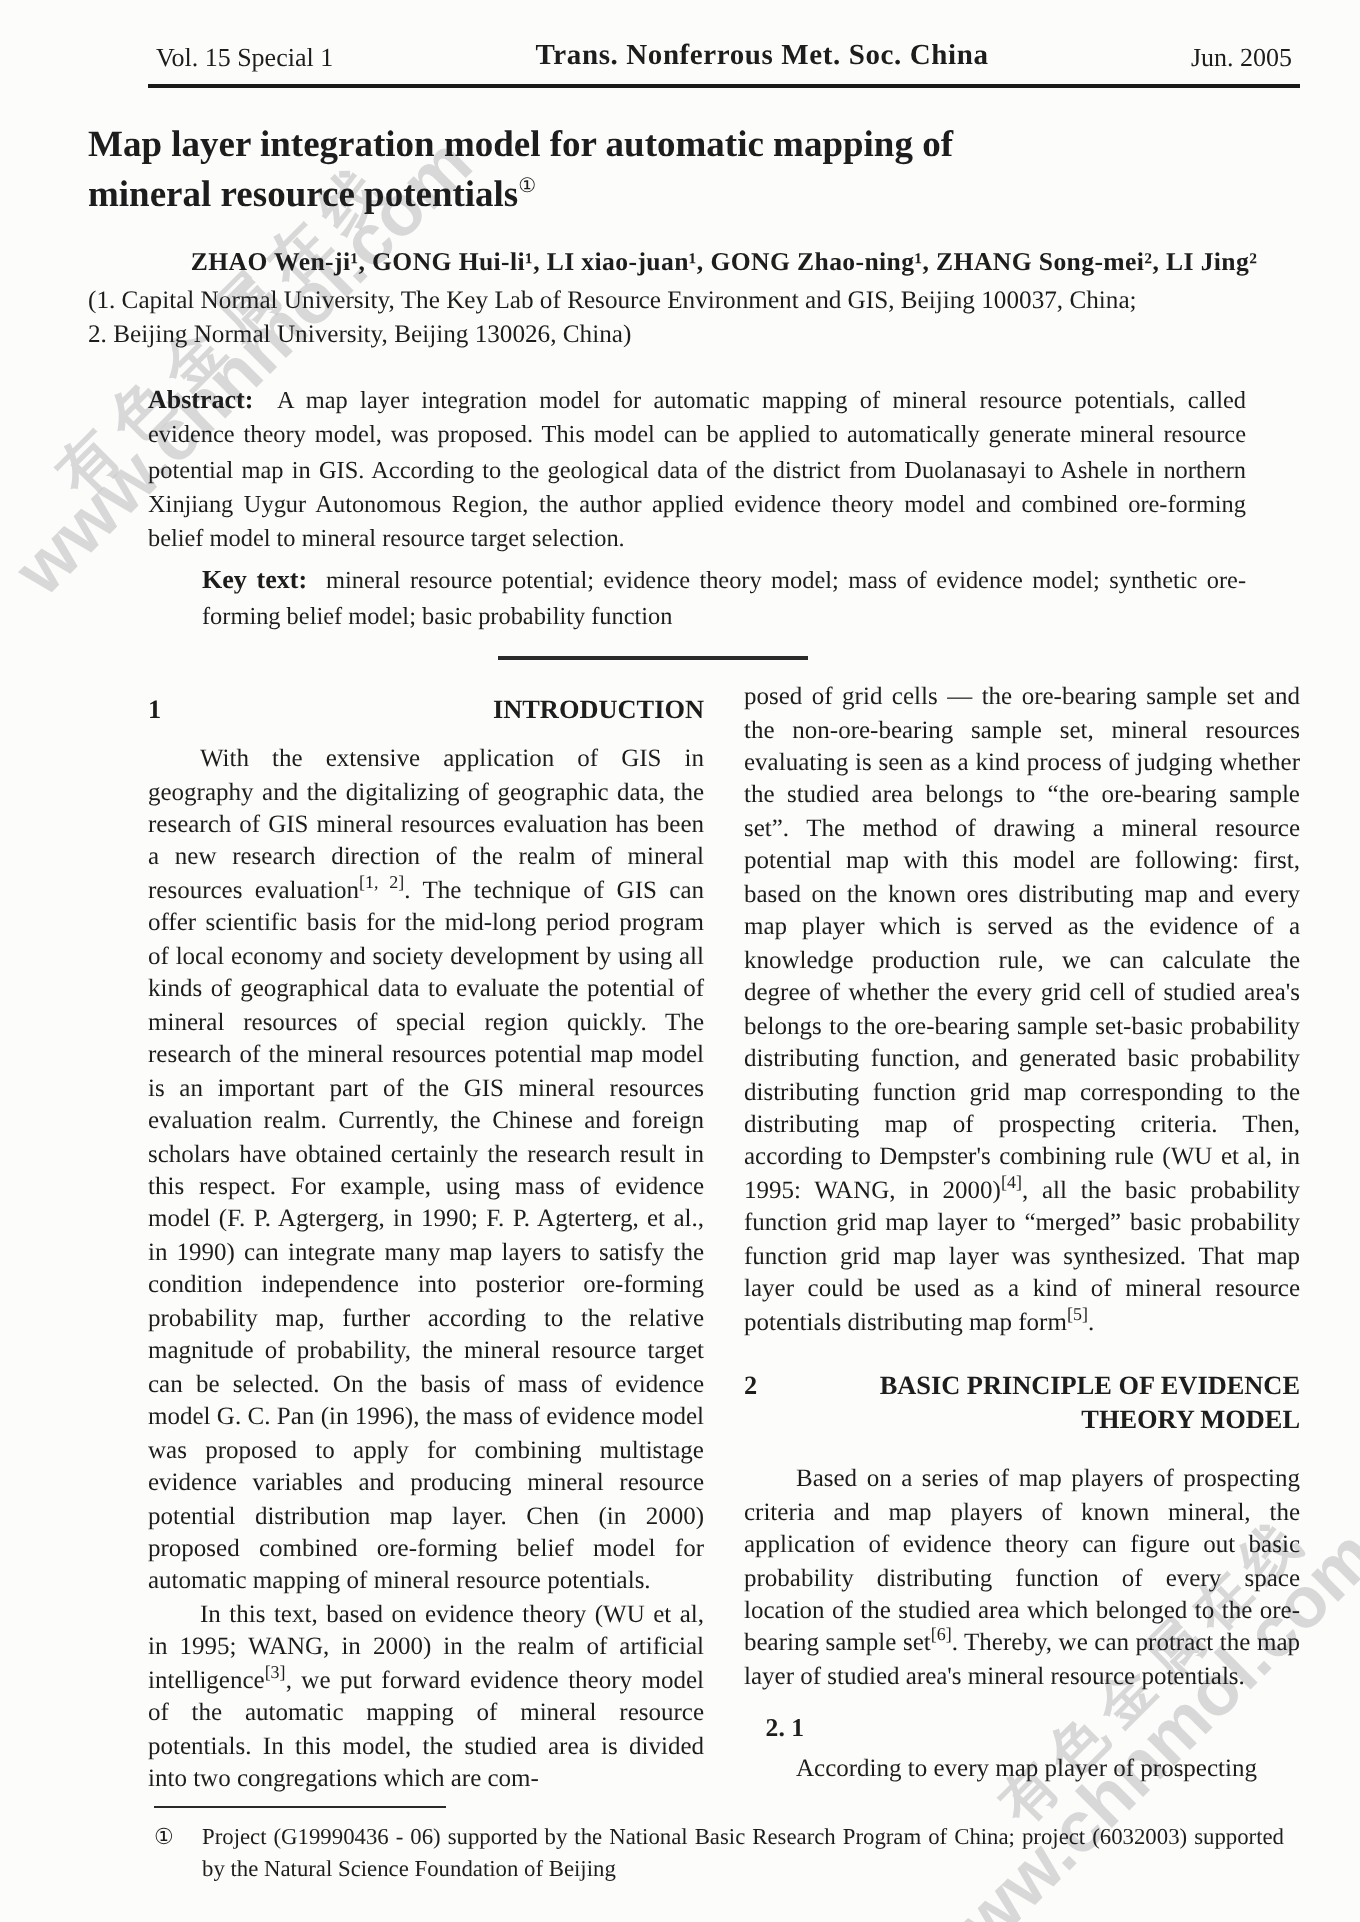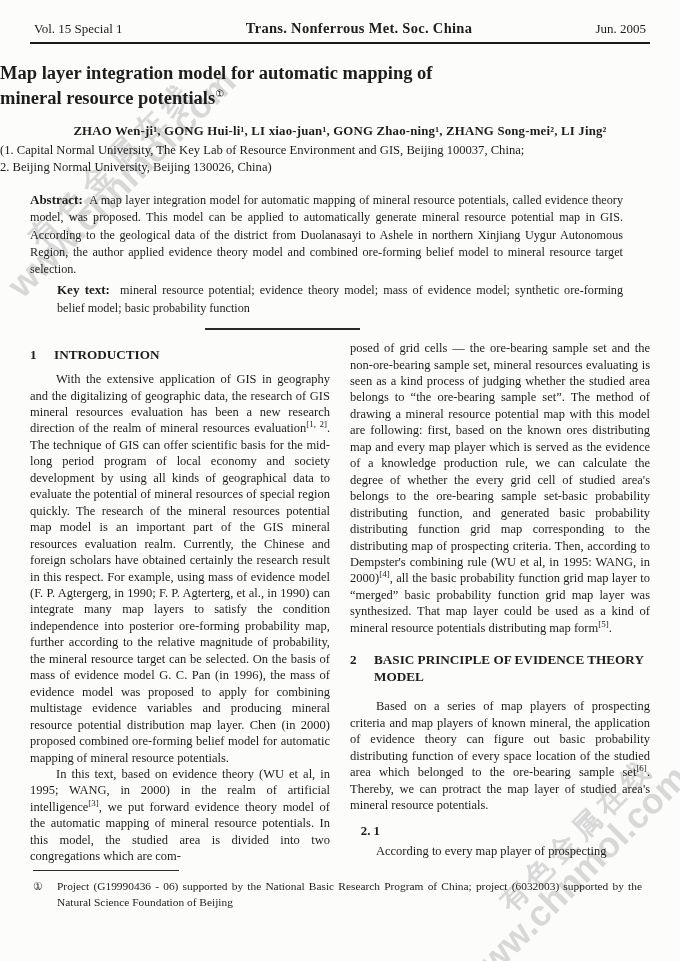--- a/index.html
+++ b/index.html
@@ -12,21 +12,21 @@
   .wm {
     position:absolute; white-space:nowrap; pointer-events:none;
     transform-origin:0 50%; transform:rotate(-45deg);
     font-family:"Liberation Sans", sans-serif; color:#c3c3c3; opacity:.62;
     font-weight:bold; z-index:0;
   }
   .wm-cn-top  { left:34px;  top:222px; font-size:30px; letter-spacing:7px; }
   .wm-url-top { left:14px;  top:270px; font-size:36px; }
   .wm-cn-bot  { left:505px; top:888px; font-size:28px; letter-spacing:6px; }
   .wm-url-bot { left:466px; top:966px; font-size:36px; }
-  .content { position:relative; z-index:1; }
+  .content { position:relative; z-index:1;padding-left:44px; }
   
   .running-head {
     display:flex; justify-content:space-between; align-items:flex-end;
     margin:20px 30px 0 30px; padding:0 4px 5px 4px;
     border-bottom:2px solid #1a1a1a; font-size:13px;
   }
   .running-head .center { font-weight:bold; font-size:14.5px; letter-spacing:.3px; }
   
   .title { margin-top:17px; font-weight:bold; font-size:18.5px; line-height:25px; }
   .title sup { font-size:10px; font-weight:normal; }
@@ -38,21 +38,21 @@
   .lbl { font-weight:bold; font-size:13px; }
   .center-rule { width:155px; border-top:2px solid #2a2a2a; margin:11px 0 0 205px; height:0; }
   
   .columns { display:flex; gap:20px; margin:10px 30px 0 30px; }
   .col { width:300px; font-size:12.5px; line-height:16.45px; text-align:justify; }
   .col p { margin:0; }
   .col p.ind { text-indent:26px; }
   sup { font-size:9px; line-height:0; }
   h2.sec { display:flex; font-size:13.2px; line-height:17px; margin:6px 0 8px 0; text-align:left; }
   h2.sec .num { flex:none; width:24px; }
-  h2.sec .txt { flex:1; }
+  h2.sec .txt { flex:1;text-align:right; }
   h2.sec2 { margin-top:15px; margin-bottom:13px; }
   h3.subsec { display:flex; font-size:12.8px; line-height:16px; margin:10px 0 4px 0; text-align:right; }
   h3.subsec .num { flex:none; width:30px; }
   
   .foot-rule { width:146px; border-top:1.4px solid #2a2a2a; margin:5px 0 7px 33px; height:0; }
   .footnote { display:flex; margin:0 38px 0 33px; font-size:11.4px; line-height:16.5px; text-align:justify; }
   .footnote .mark { flex:none; width:24px; font-size:11px; }
   .footnote .ftxt { flex:1; }
 </style>
 </head>

